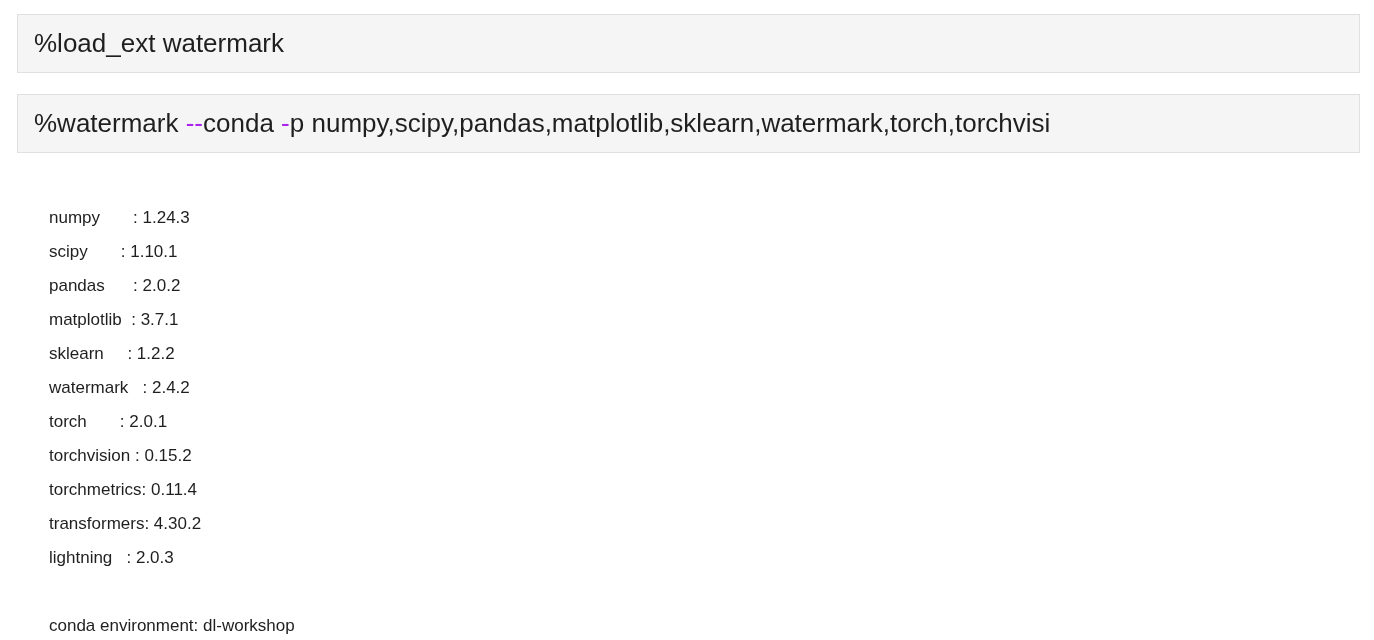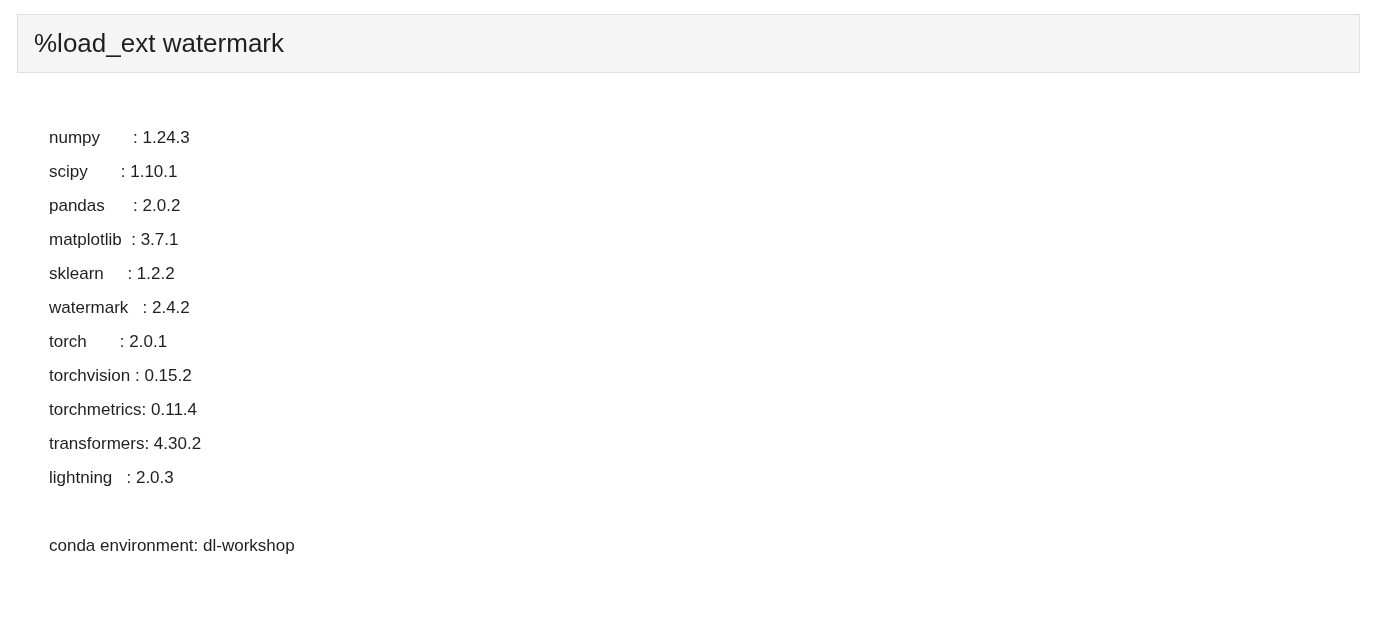--- a/index.html
+++ b/index.html
@@ -55,20 +55,23 @@
 </style>
 </head>
 <body>
 
 <div class="notebook">
 
   <div class="cell">
     <pre class="code-line"><span class="tok-default">%load_ext watermark</span></pre>
   </div>
 
+  <div class="cell">
+    <pre class="code-line"><span class="tok-default">%watermark </span><span class="tok-operator">--</span><span class="tok-default">conda </span><span class="tok-operator">-</span><span class="tok-default">p numpy,scipy,pandas,matplotlib,sklearn,watermark,torch,torchvisi</span></pre>
+  </div>
 
   <div class="output-area">
     <pre class="output-text">numpy       : 1.24.3
 scipy       : 1.10.1
 pandas      : 2.0.2
 matplotlib  : 3.7.1
 sklearn     : 1.2.2
 watermark   : 2.4.2
 torch       : 2.0.1
 torchvision : 0.15.2

